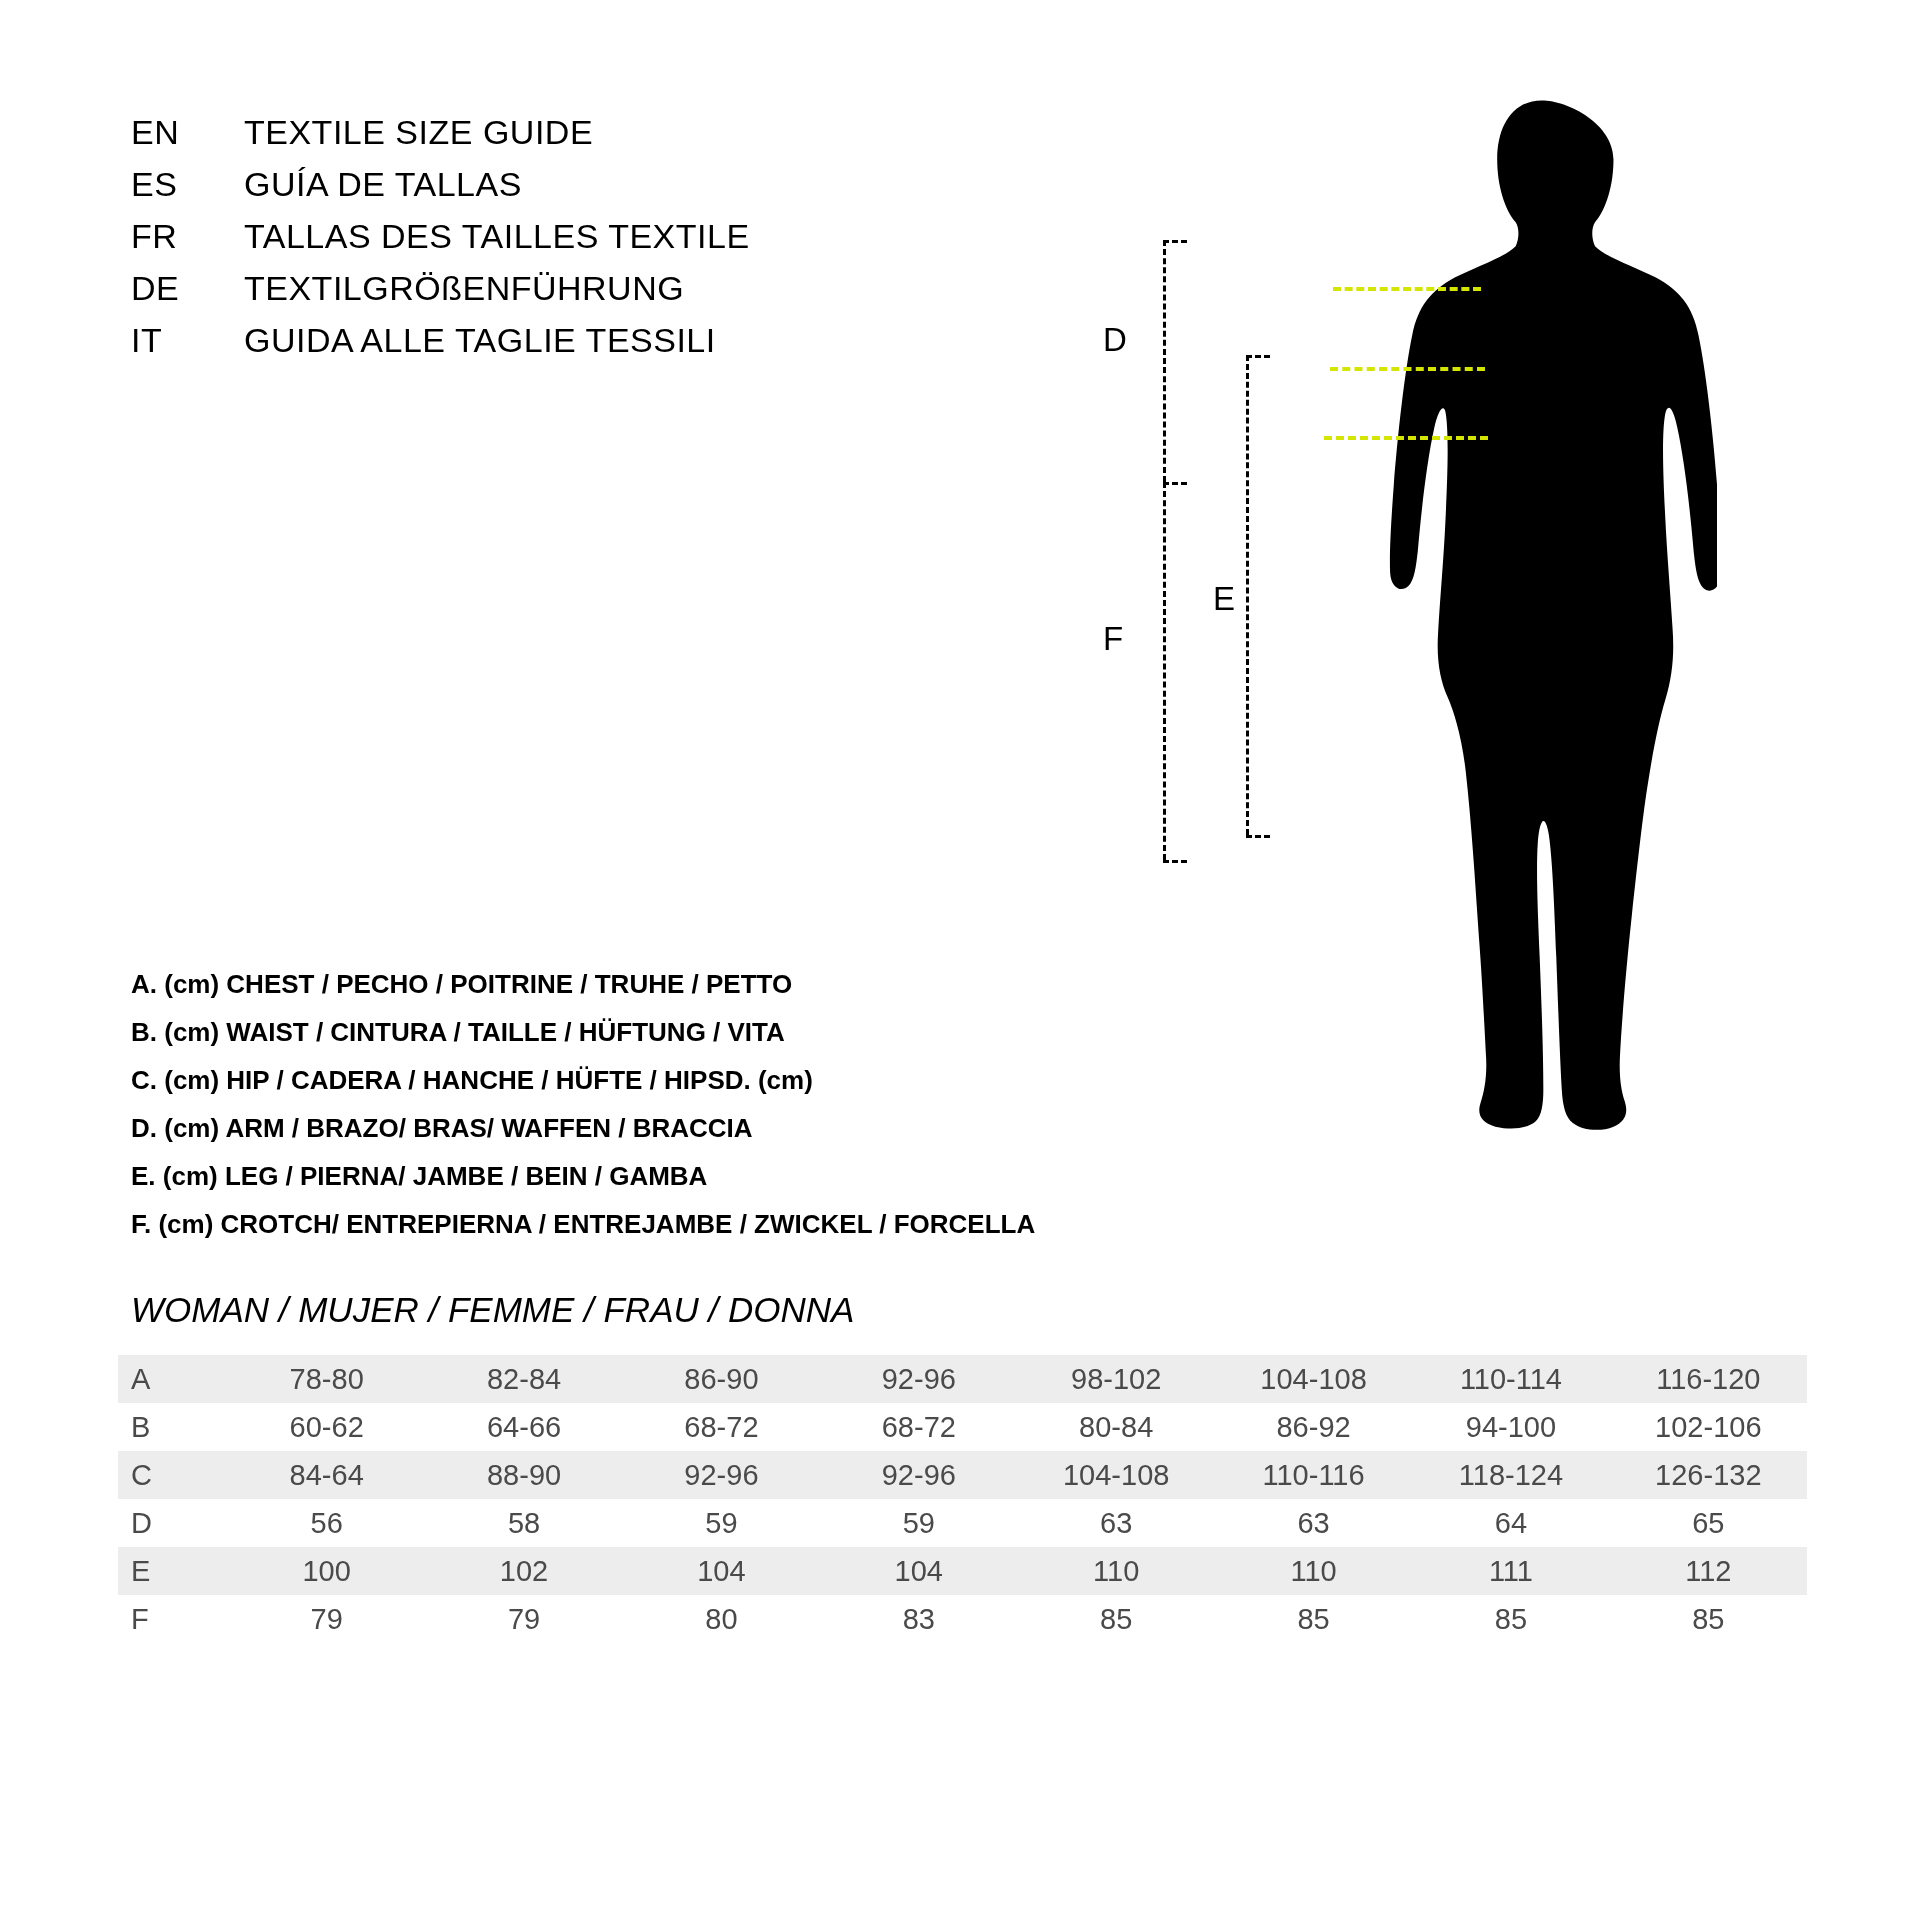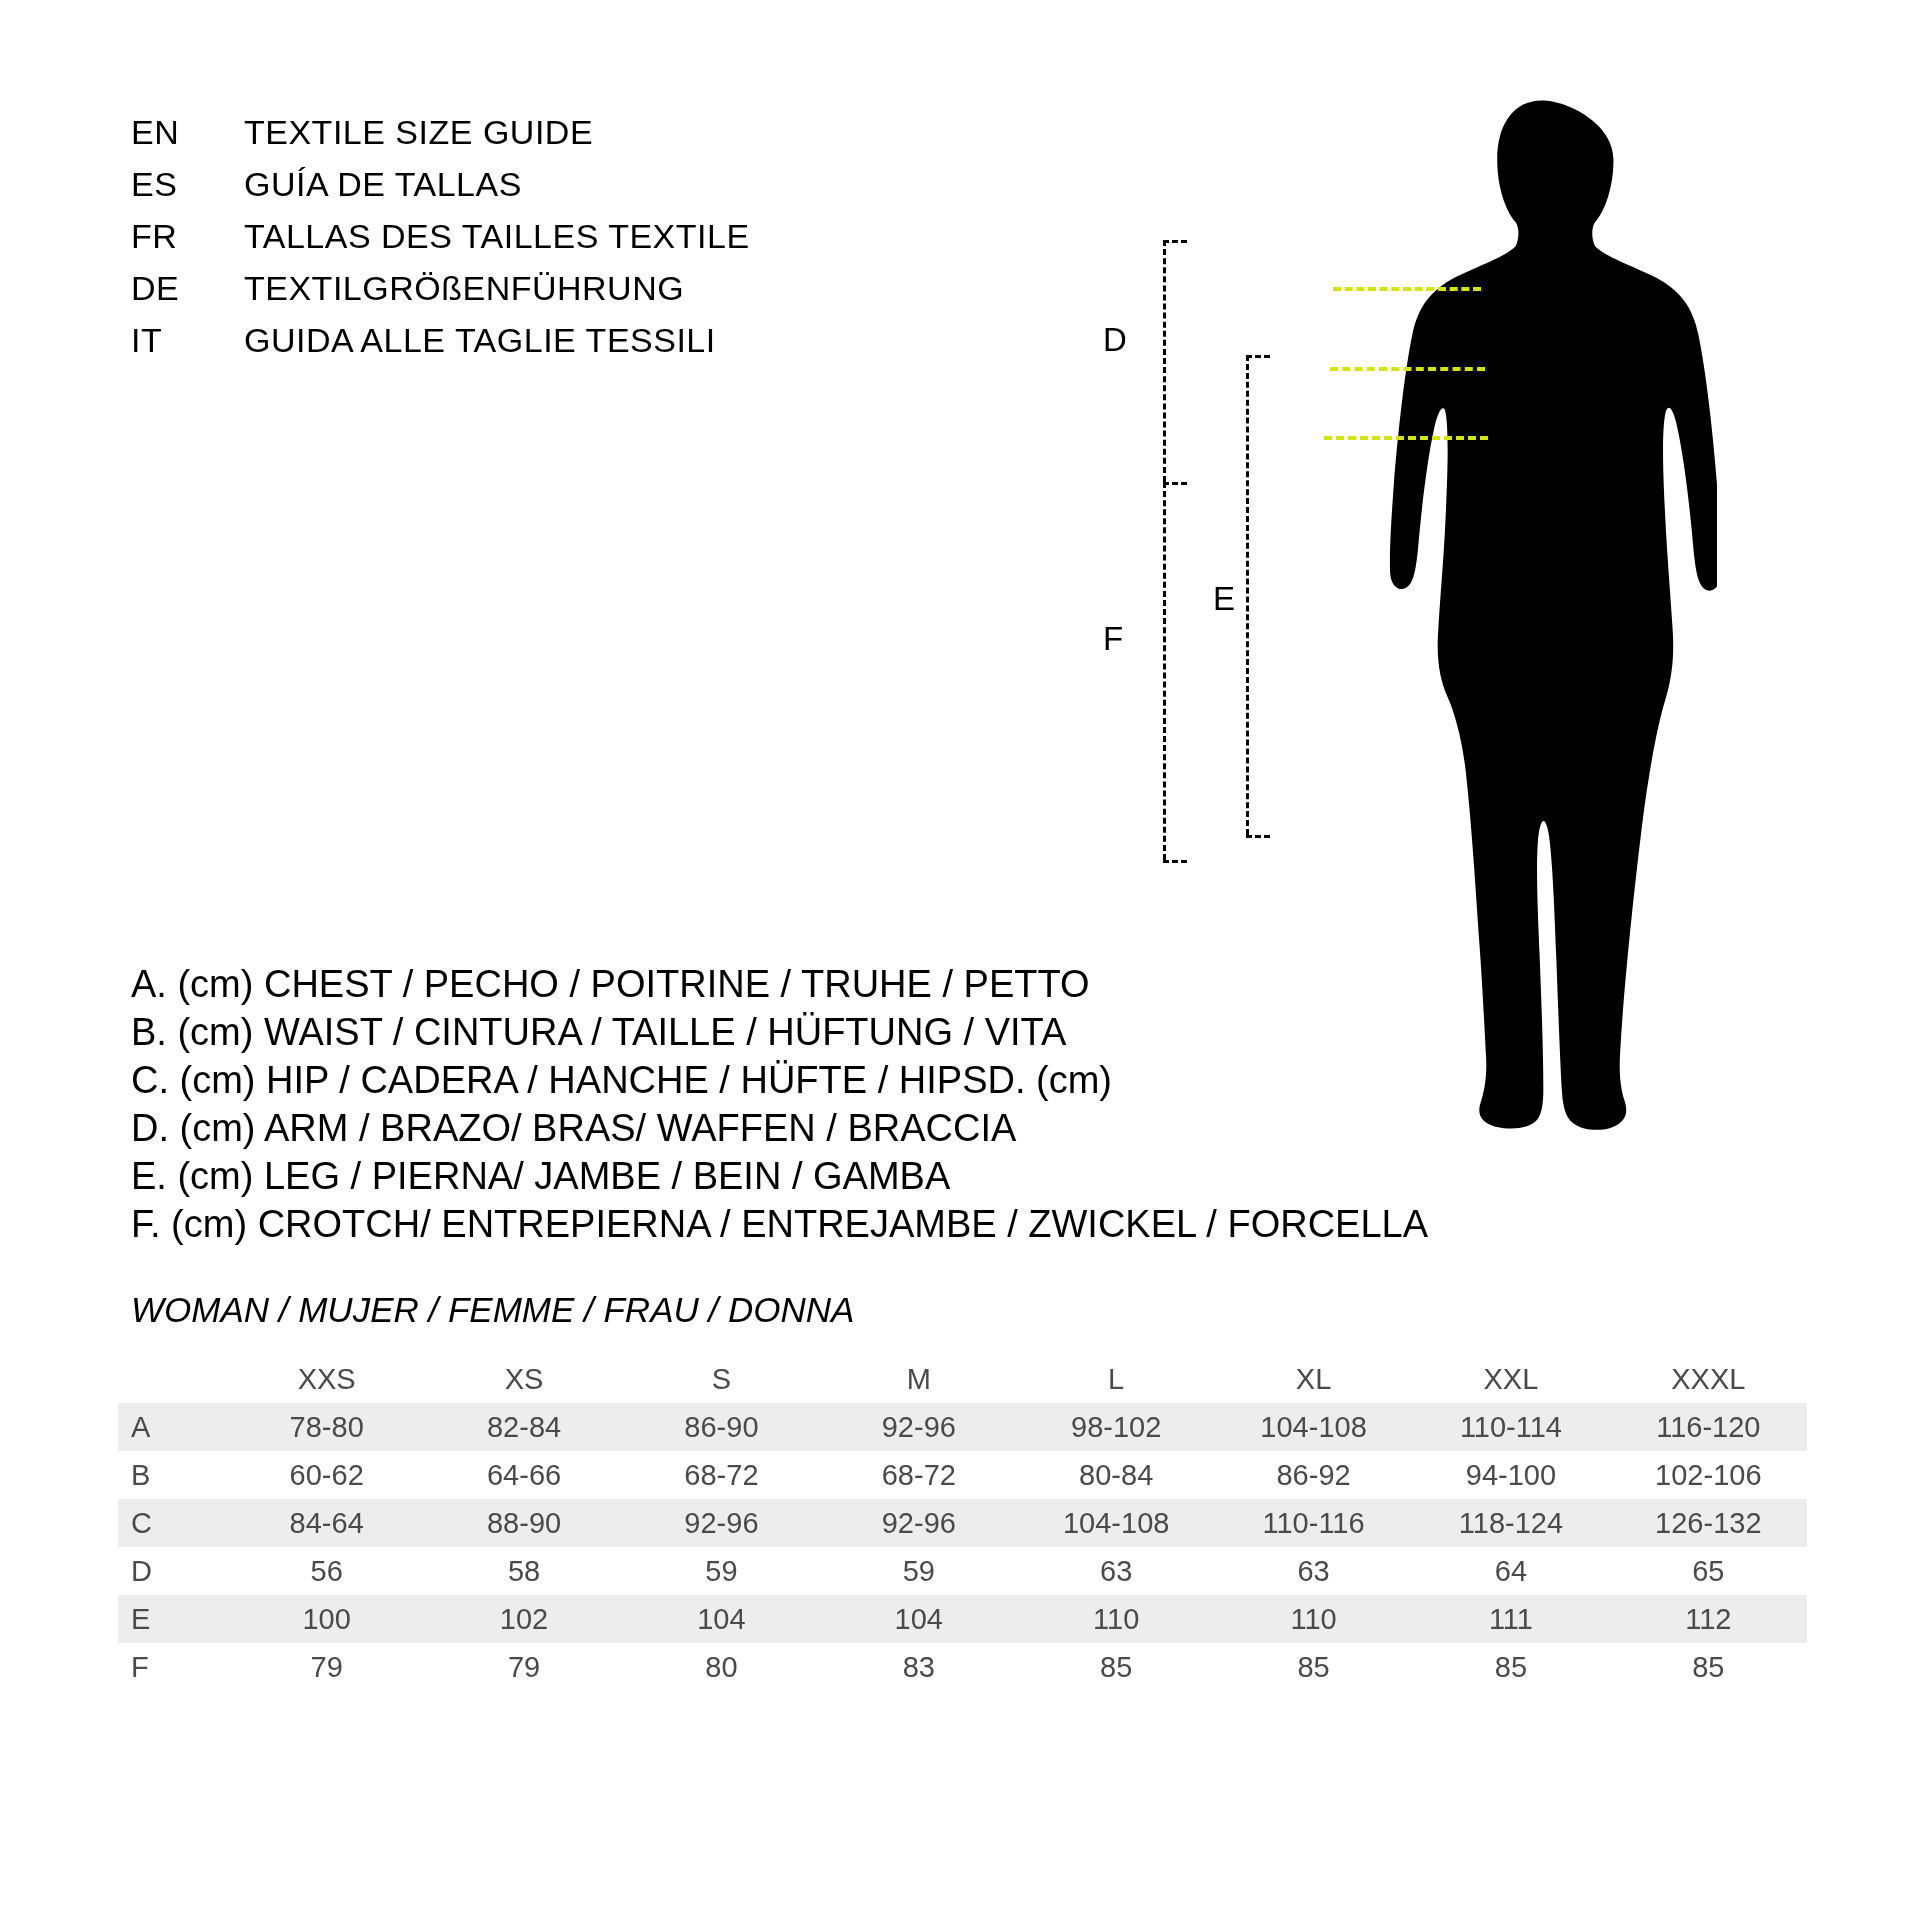--- a/index.html
+++ b/index.html
@@ -39,23 +39,24 @@
   }
 
   
   .legend-block {
     position: absolute;
     left: 131px;
     top: 960px;
     width: 1071px;
   }
   .legend-row {
-    font-size: 38px;
+    font-size: 26px;
     line-height: 48px;
     white-space: nowrap;
+    font-weight: bold;
   }
 
   .group-label {
     position: absolute;
     left: 131px;
     top: 1290px;
     font-size: 35px;
     font-style: italic;
   }
 
@@ -263,31 +264,20 @@
 
   <div class="vbrace" style="left:111px; top:281px; height:480px;"></div>
   <div class="vtick" style="left:111px; top:281px;"></div>
   <div class="vtick" style="left:111px; top:761px;"></div>
   <span class="marker-letter" style="left:78px; top:506px;">E</span>
 </div>
 
 <div class="table-wrap">
   <table class="size-table">
     <tbody>
-      <tr class="row-sizes">
-        <td class="col-key"></td>
-        <td>XXS</td>
-        <td>XS</td>
-        <td>S</td>
-        <td>M</td>
-        <td>L</td>
-        <td>XL</td>
-        <td>XXL</td>
-        <td>XXXL</td>
-      </tr>
       <tr class="row-shade">
         <td class="col-key">A</td>
         <td>78-80</td>
         <td>82-84</td>
         <td>86-90</td>
         <td>92-96</td>
         <td>98-102</td>
         <td>104-108</td>
         <td>110-114</td>
         <td>116-120</td>

